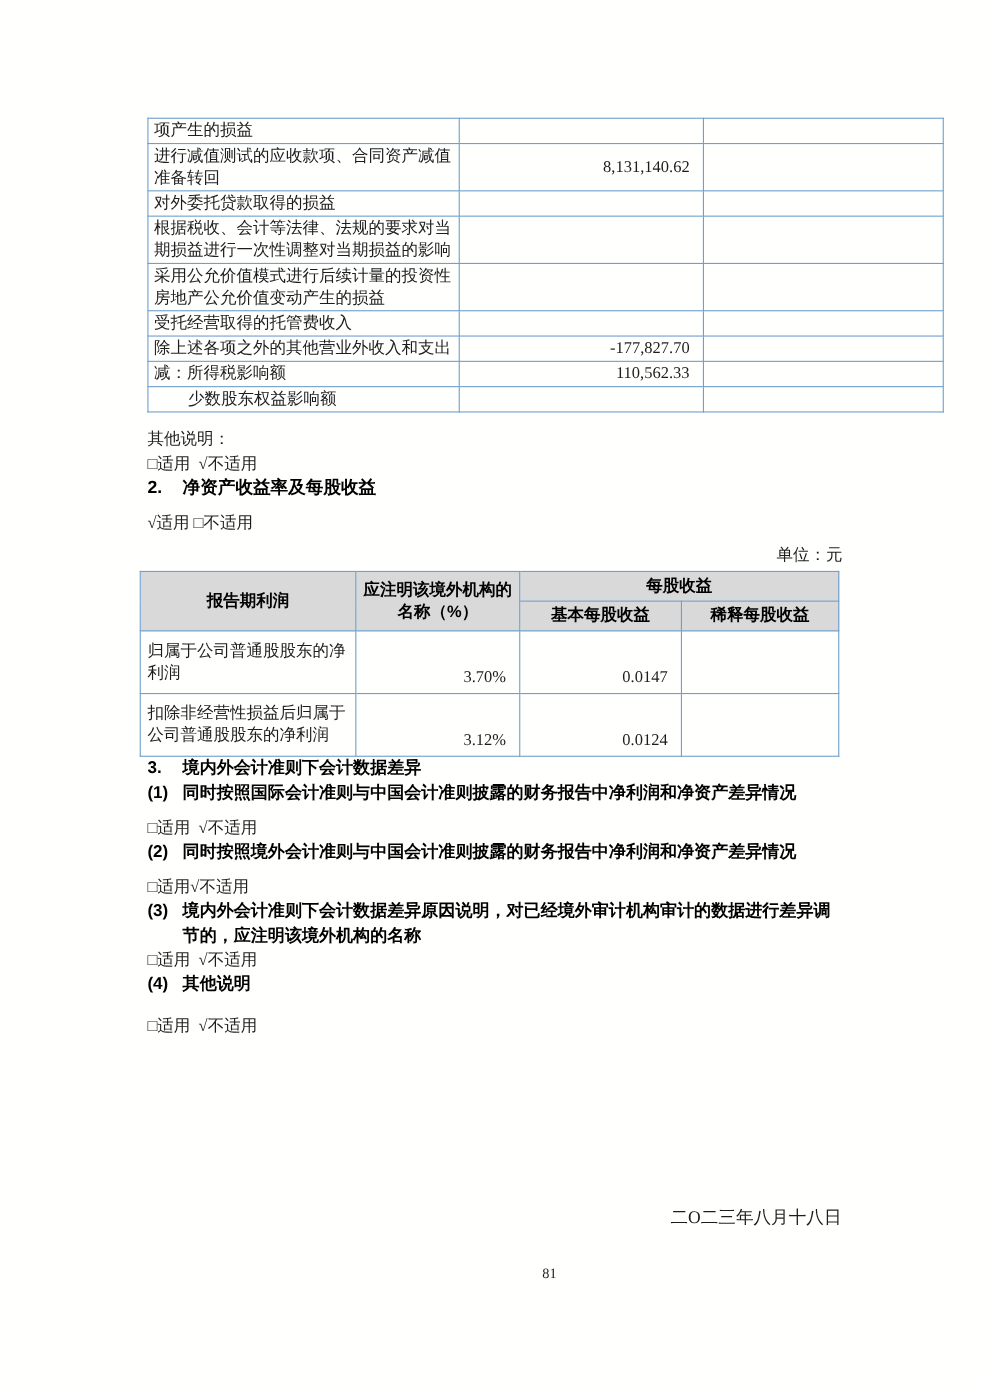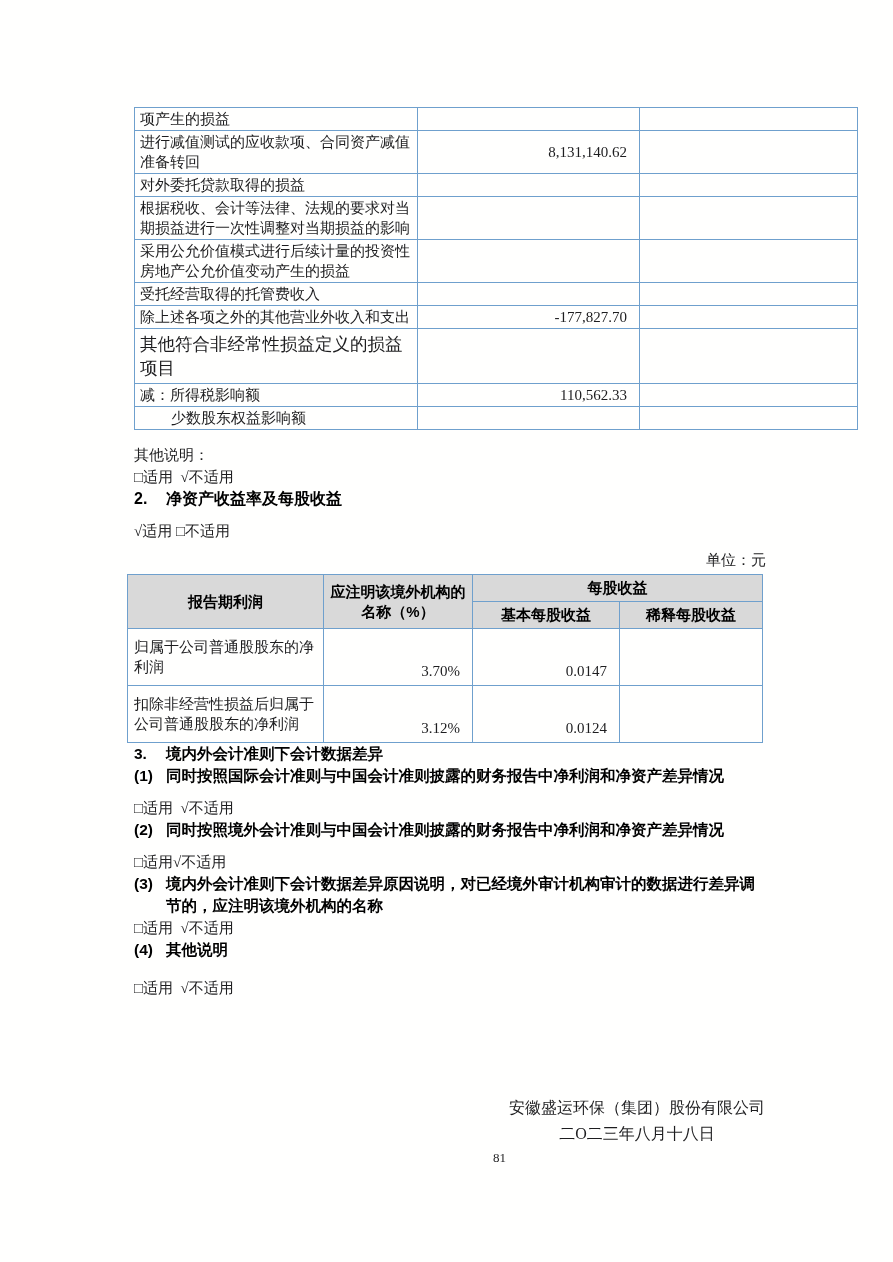--- a/index.html
+++ b/index.html
@@ -121,25 +121,20 @@
         <tr>
           <td class="lbl">受托经营取得的托管费收入</td>
           <td class="amt"></td>
           <td class="note"></td>
         </tr>
         <tr>
           <td class="lbl">除上述各项之外的其他营业外收入和支出</td>
           <td class="amt">-177,827.70</td>
           <td class="note"></td>
         </tr>
-        <tr class="big">
-          <td class="lbl">其他符合非经常性损益定义的损益项目</td>
-          <td class="amt"></td>
-          <td class="note"></td>
-        </tr>
         <tr>
           <td class="lbl">减：所得税影响额</td>
           <td class="amt">110,562.33</td>
           <td class="note"></td>
         </tr>
         <tr class="indent">
           <td class="lbl">少数股东权益影响额</td>
           <td class="amt"></td>
           <td class="note"></td>
         </tr>
@@ -213,18 +208,17 @@
 
     <div class="heading">
       <span class="num">(4)</span>
       <span class="txt">其他说明</span>
     </div>
     <p class="line mt16">□适用  √不适用</p>
 
   </div>
 
   <div class="footer">
-    <div>安徽盛运环保（集团）股份有限公司</div>
     <div>二O二三年八月十八日</div>
   </div>
 
   <div class="pagenum">81</div>
 </div>
 
 </body></html>

